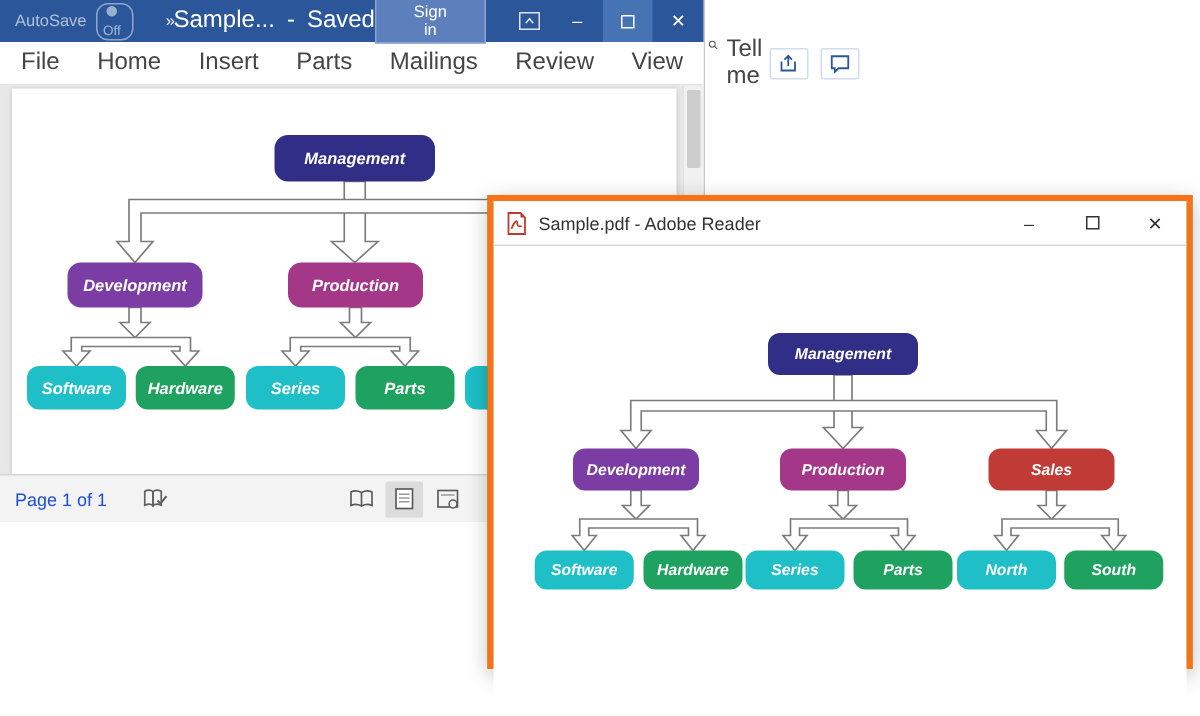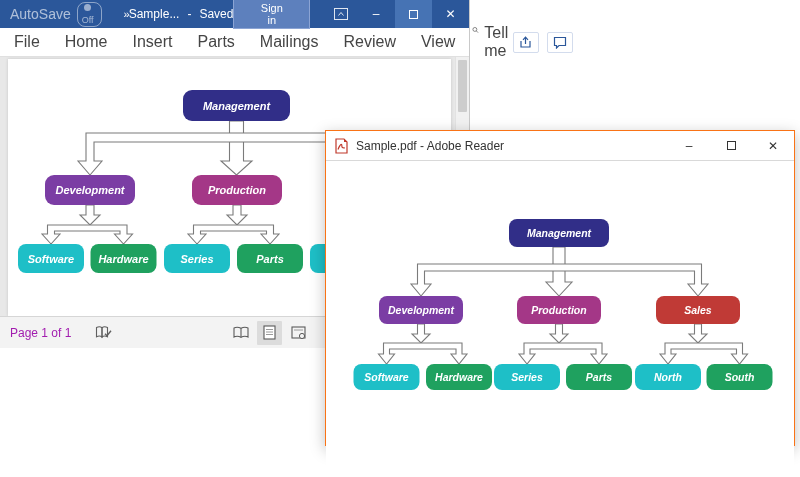--- a/index.html
+++ b/index.html
@@ -5,28 +5,28 @@
   * { margin:0; padding:0; box-sizing:border-box; }
   html,body { width:800px; height:477px; background:#ffffff; overflow:hidden;
               font-family:"Liberation Sans", sans-serif; }
   .stage { position:relative; width:800px; height:477px; background:#fff; }
 
   
   .word-window { position:absolute; left:0; top:0; width:470px; height:348px;
                  background:#fff; border-right:1px solid #c9c9c9; border-bottom:1px solid #c9c9c9; }
   .word-titlebar { height:28px; background:#2b579a; display:flex; align-items:center; color:#fff; }
   .autosave { display:flex; align-items:center; gap:6px; margin-left:10px; opacity:.62; }
-  .autosave-label { font-size:14px; }
+  .autosave-label { font-size:11px; }
   .toggle-pill { display:flex; align-items:center; gap:4px; border:1px solid rgba(255,255,255,.75);
                  border-radius:8px; padding:1px 7px 1px 4px;flex-direction:column; }
   .toggle-dot { width:7px; height:7px; border-radius:50%; background:rgba(255,255,255,.85); }
   .toggle-state { font-size:9px; color:rgba(255,255,255,.9); }
   .qat-overflow { margin-left:22px; font-size:11px; letter-spacing:-1px; color:#fff; cursor:default; }
-  .word-title-wrap { flex:1; display:flex; justify-content:flex-end; align-items:center; gap:8px;
-                     font-size:12px; color:#fff; }
+  .word-title-wrap { flex:1; display:flex; justify-content:space-between; align-items:center; gap:8px;
+                     font-size:16px; color:#fff; }
   .signin-btn { background:#5d80bd; border:1px solid #8ba4d4; color:#fff; font-size:11px;
                 padding:2px 21px; margin-right:14px; cursor:pointer;
                 font-family:"Liberation Sans", sans-serif; }
   .ribbon-opts { width:34px; height:28px; display:flex; align-items:center; justify-content:center;
                  opacity:.85; cursor:pointer; }
   .win-btn { width:38px; height:28px; display:flex; align-items:center; justify-content:center;
              font-size:12px; color:#fff; cursor:pointer; }
   .win-btn.max-highlight { background:#4673b4; }
   .max-box { width:9px; height:9px; border:1px solid #fff; display:inline-block; }
   .max-box.dark { border-color:#333; }
@@ -46,31 +46,31 @@
   .word-page { position:absolute; left:8px; top:2px; right:18px; bottom:0; background:#fff;
                box-shadow:0 0 3px rgba(0,0,0,.15); }
   .word-chart-svg { position:absolute; left:0; top:0; pointer-events:none; }
   .word-scrollbar { position:absolute; right:0; top:0; width:14px; bottom:0; background:#f1f1f1;
                     border-left:1px solid #e2e2e2; }
   .word-scroll-thumb { position:absolute; top:3px; left:2px; width:9px; height:52px;
                        background:#cdcdcd; border-radius:1px; }
 
   
   .word-statusbar { height:32px; background:#f3f3f3; border-top:1px solid #d6d6d6;
-                    display:flex; align-items:center; font-size:12px; color:#a21caf; position:relative; }
+                    display:flex; align-items:center; font-size:12px; color:#1d4ed8; position:relative; }
   .page-indicator { margin-left:10px; cursor:pointer; }
   .proofing { margin-left:24px; display:flex; align-items:center; cursor:pointer; }
   .view-btns { position:absolute; right:158px; display:flex; gap:4px; }
   .view-btn { width:25px; height:24px; display:flex; align-items:center; justify-content:center;
               cursor:pointer; border-radius:1px; }
   .view-btn.selected { background:#dcdcdc; }
 
   
   .adobe-window { position:absolute; left:325px; top:130px; width:470px; height:316px;
-                  background:#4d7c0f; border:1px solid #f97316; box-shadow:0 4px 14px rgba(0,0,0,.25); }
+                  background:#4d7c0f; border:4px solid #f97316; box-shadow:0 4px 14px rgba(0,0,0,.25); }
   .adobe-titlebar { height:30px; background:#fff; border-bottom:1px solid #d9d9d9;
                     display:flex; align-items:center; }
   .pdf-icon { margin-left:8px; margin-right:7px; display:flex; }
   .adobe-title { font-size:12px; color:#333; }
   .adobe-controls { margin-left:auto; display:flex; }
   .adobe-btn { width:42px; height:29px; display:flex; align-items:center; justify-content:center;
                color:#333; font-size:12px; cursor:pointer; }
   .adobe-content { position:relative; height:306px; background:#fff; overflow:hidden; }
 
   

